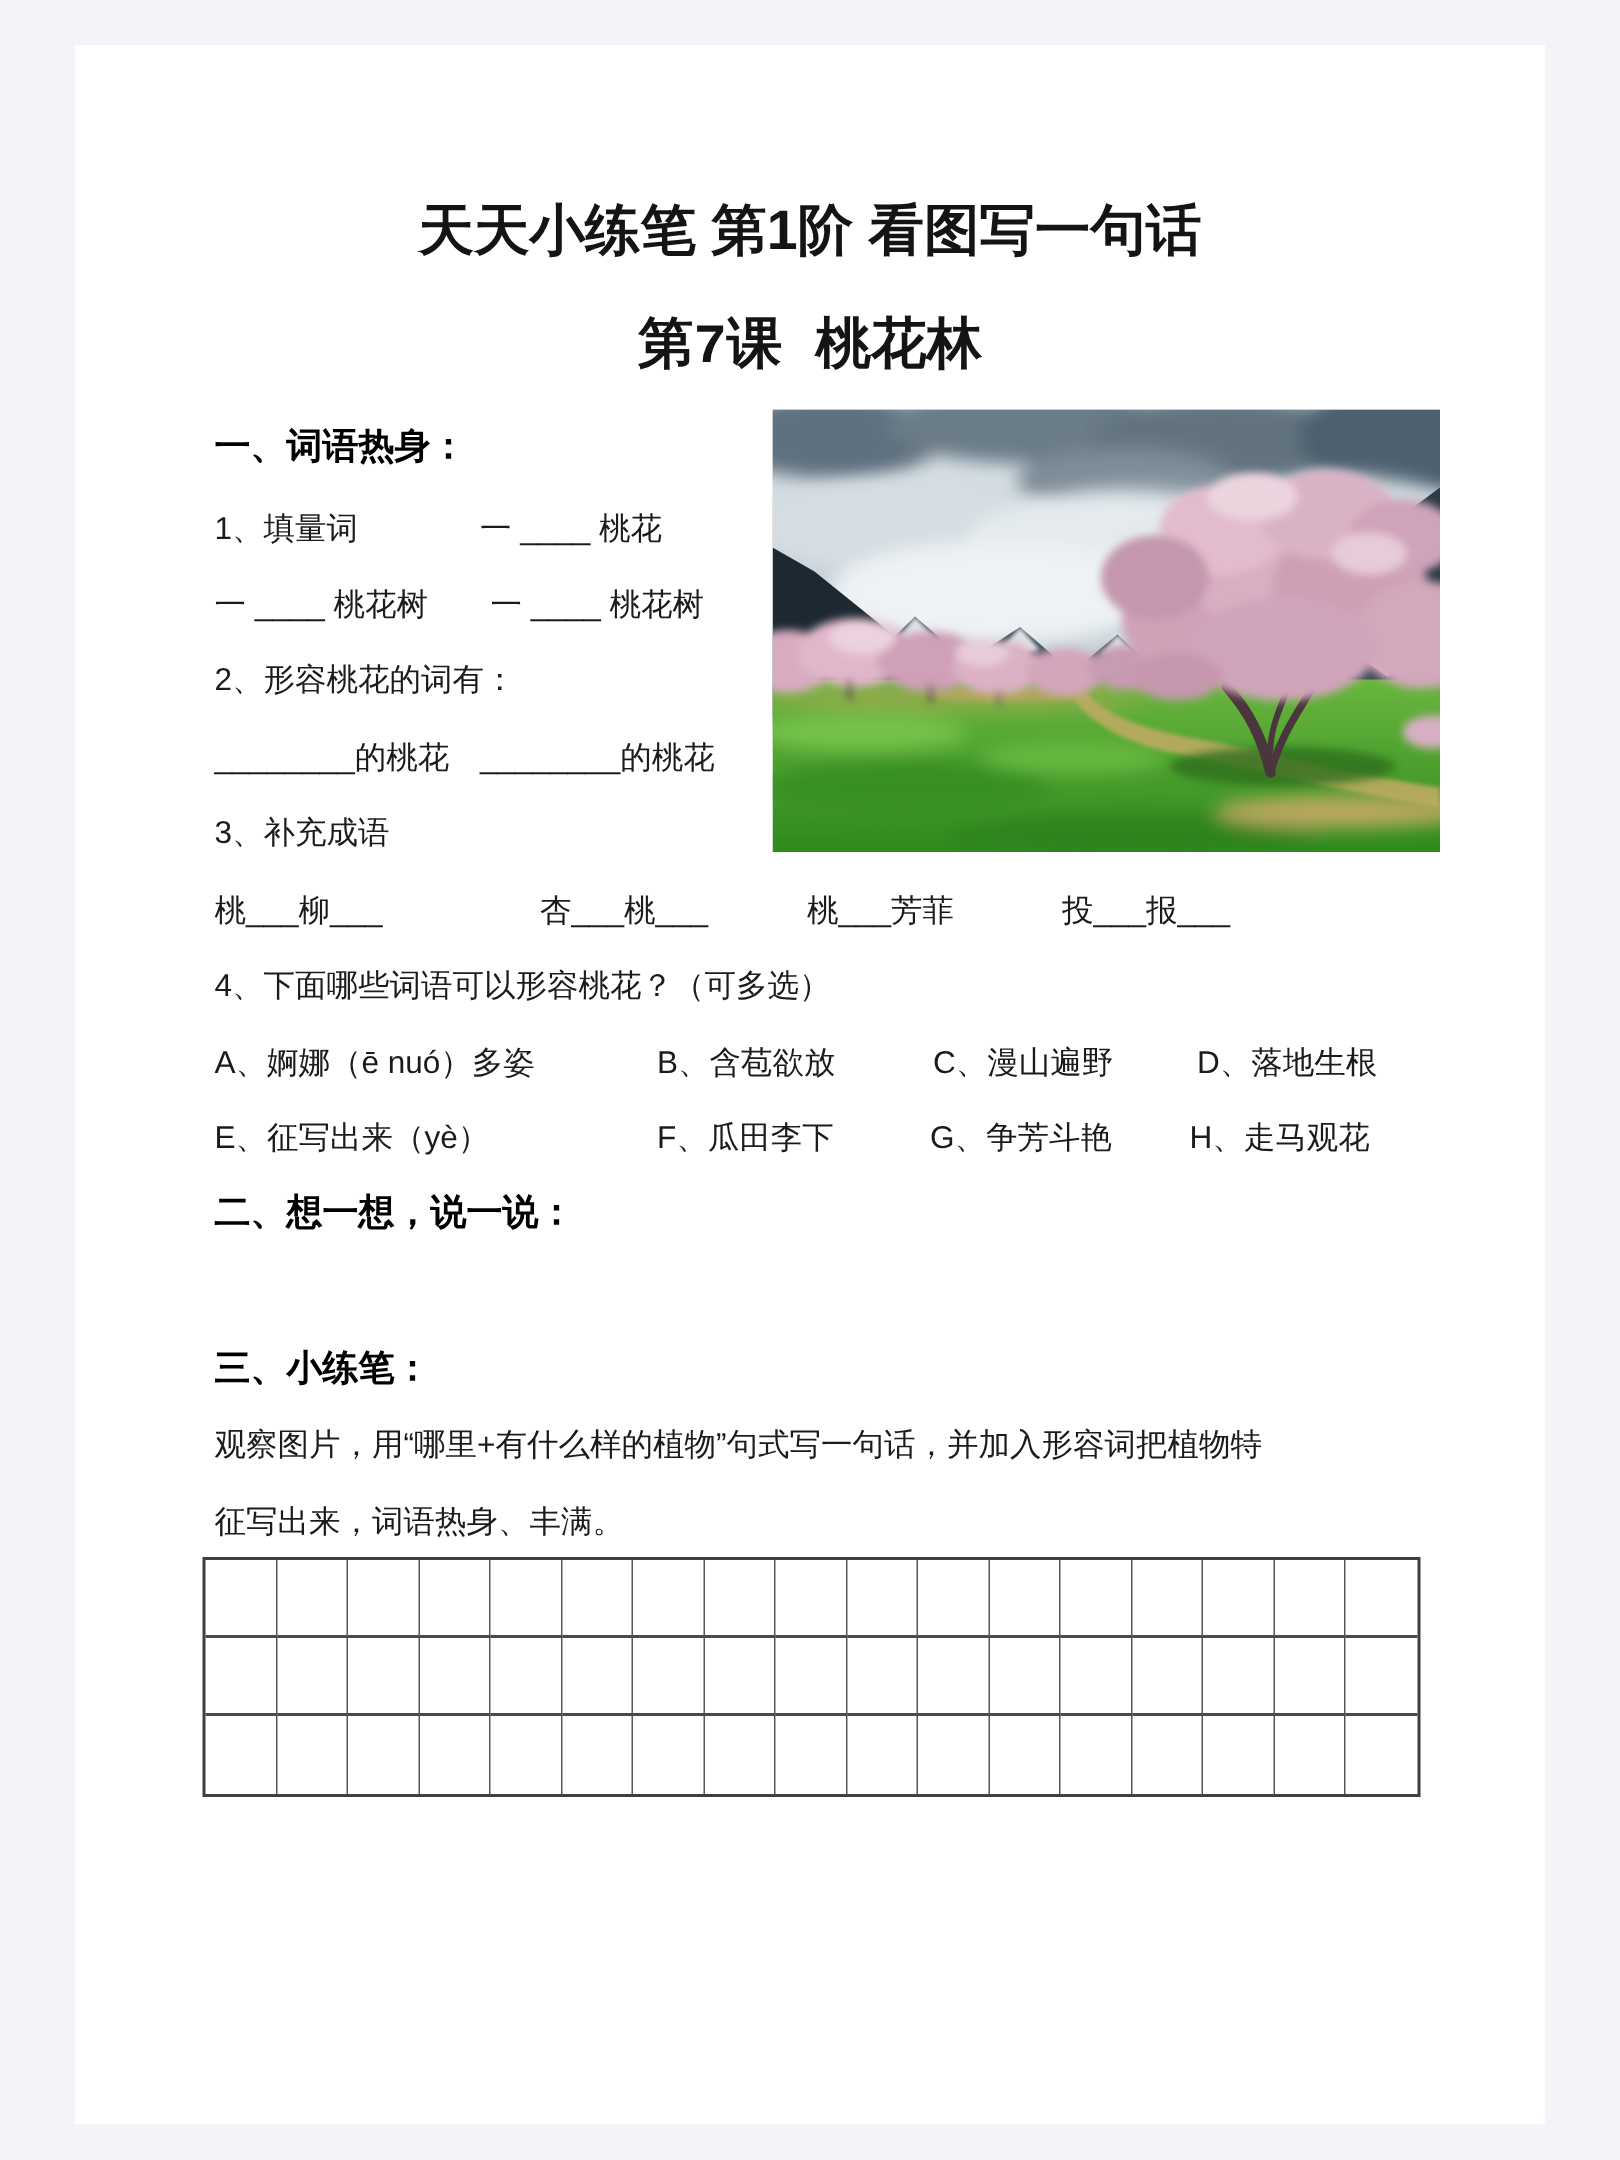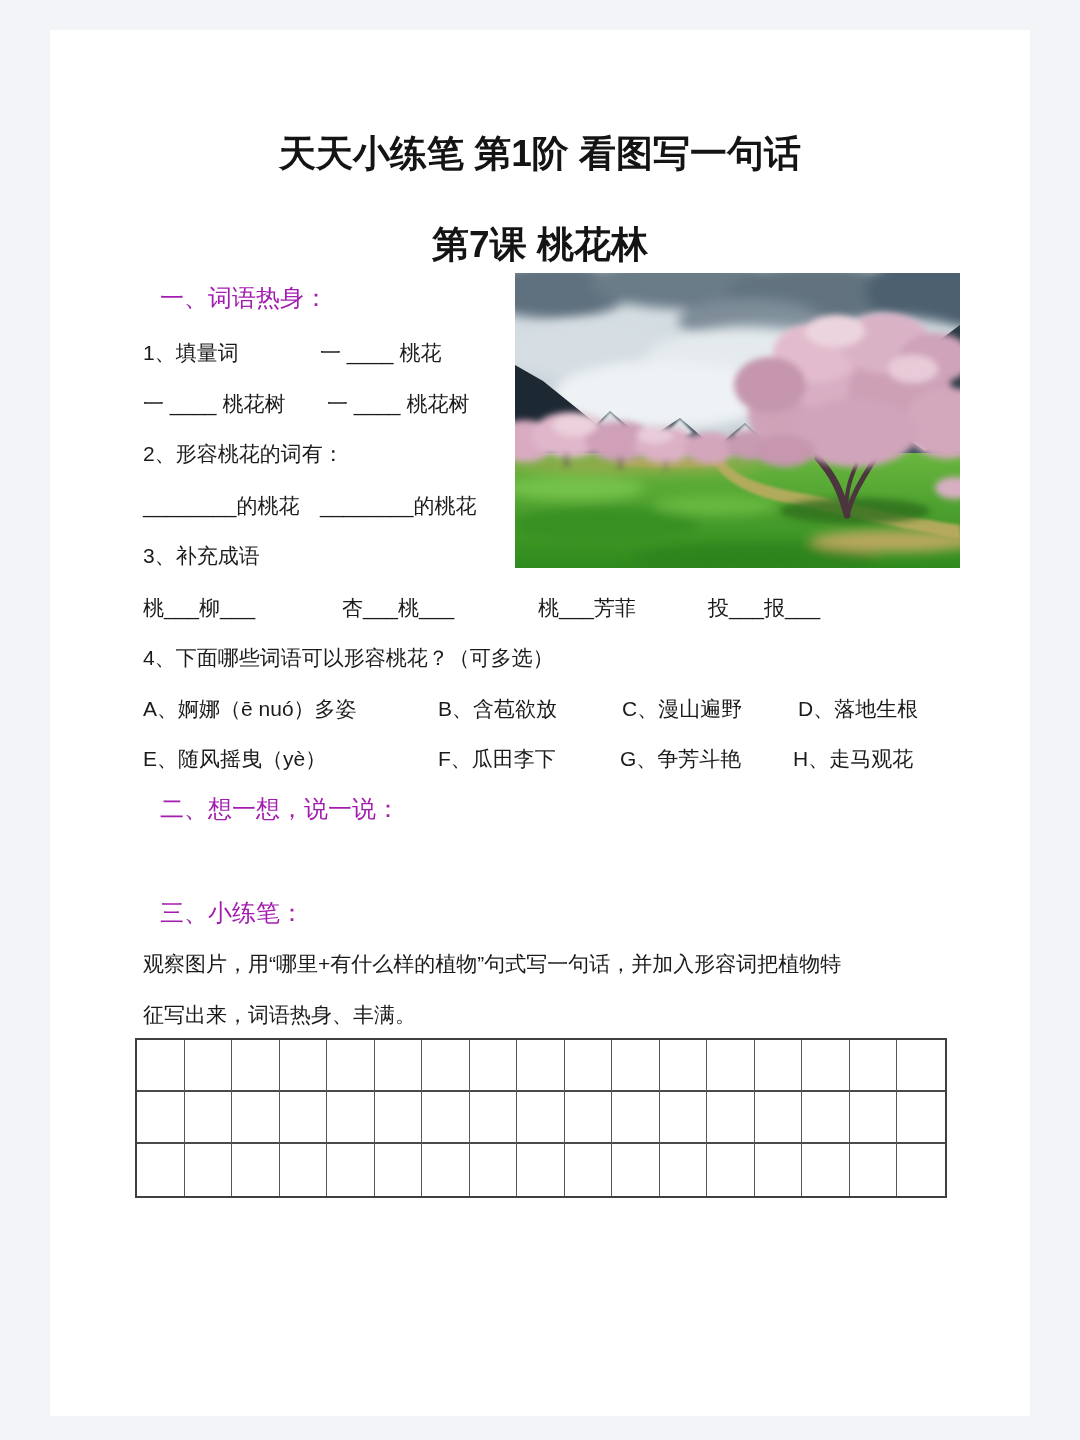--- a/index.html
+++ b/index.html
@@ -15,28 +15,28 @@
     width:980px; height:1386px;
     background:#ffffff;
   }
   .title {
     position:absolute; left:0; width:100%;
     text-align:center; font-weight:bold;
     font-size:37px; line-height:40px; color:#141414;
     white-space:nowrap;
   }
   .t1 { top:104px; }
-  .t2 { top:195px; }
+  .t2 { top:182px;font-family:Liberation Mono, monospace; }
   .line {
     position:absolute; left:93px;
     font-size:21px; line-height:28px; height:30px;
     white-space:nowrap; color:#1b1b1b;
     width:830px;
   }
-  .line.bold { font-weight:normal; font-size:24px; color:#a21caf;margin-left:17px; }
+  .line.bold { font-weight:bold; font-size:24px; color:#000000; }
   .line > span { position:absolute; top:0; white-space:nowrap; }
   .photo {
     position:absolute; left:465px; top:243px;
     width:445px; height:295px; overflow:hidden;
     background:#c7d2d8;
   }
   .photo svg { display:block; }
   .grid {
     position:absolute; left:85px; top:1008px;
     width:812px;
@@ -188,36 +188,36 @@
 
   <div class="line" style="top:462px">
     <span style="left:0">________的桃花</span>
     <span style="left:177px">________的桃花</span>
   </div>
 
   <div class="line" style="top:512px">3、补充成语</div>
 
   <div class="line" style="top:564px">
     <span style="left:0">桃___柳___</span>
-    <span style="left:199px">杏___桃___</span>
+    <span style="left:217px">杏___桃___</span>
     <span style="left:395px">桃___芳菲</span>
     <span style="left:565px">投___报___</span>
   </div>
 
   <div class="line" style="top:614px">4、下面哪些词语可以形容桃花？（可多选）</div>
 
   <div class="line" style="top:665px">
     <span style="left:0">A、婀娜（ē nuó）多姿</span>
     <span style="left:295px">B、含苞欲放</span>
     <span style="left:479px">C、漫山遍野</span>
     <span style="left:655px">D、落地生根</span>
   </div>
 
   <div class="line" style="top:715px">
-    <span style="left:0">E、随风摇曳（yè）</span>
+    <span style="left:0">E、征写出来（yè）</span>
     <span style="left:295px">F、瓜田李下</span>
     <span style="left:477px">G、争芳斗艳</span>
     <span style="left:650px">H、走马观花</span>
   </div>
 
   <div class="line bold" style="top:765px">二、想一想，说一说：</div>
 
 
   <div class="line bold" style="top:869px">三、小练笔：</div>
   <div class="line" style="top:920px">观察图片，用“哪里+有什么样的植物”句式写一句话，并加入形容词把植物特</div>

